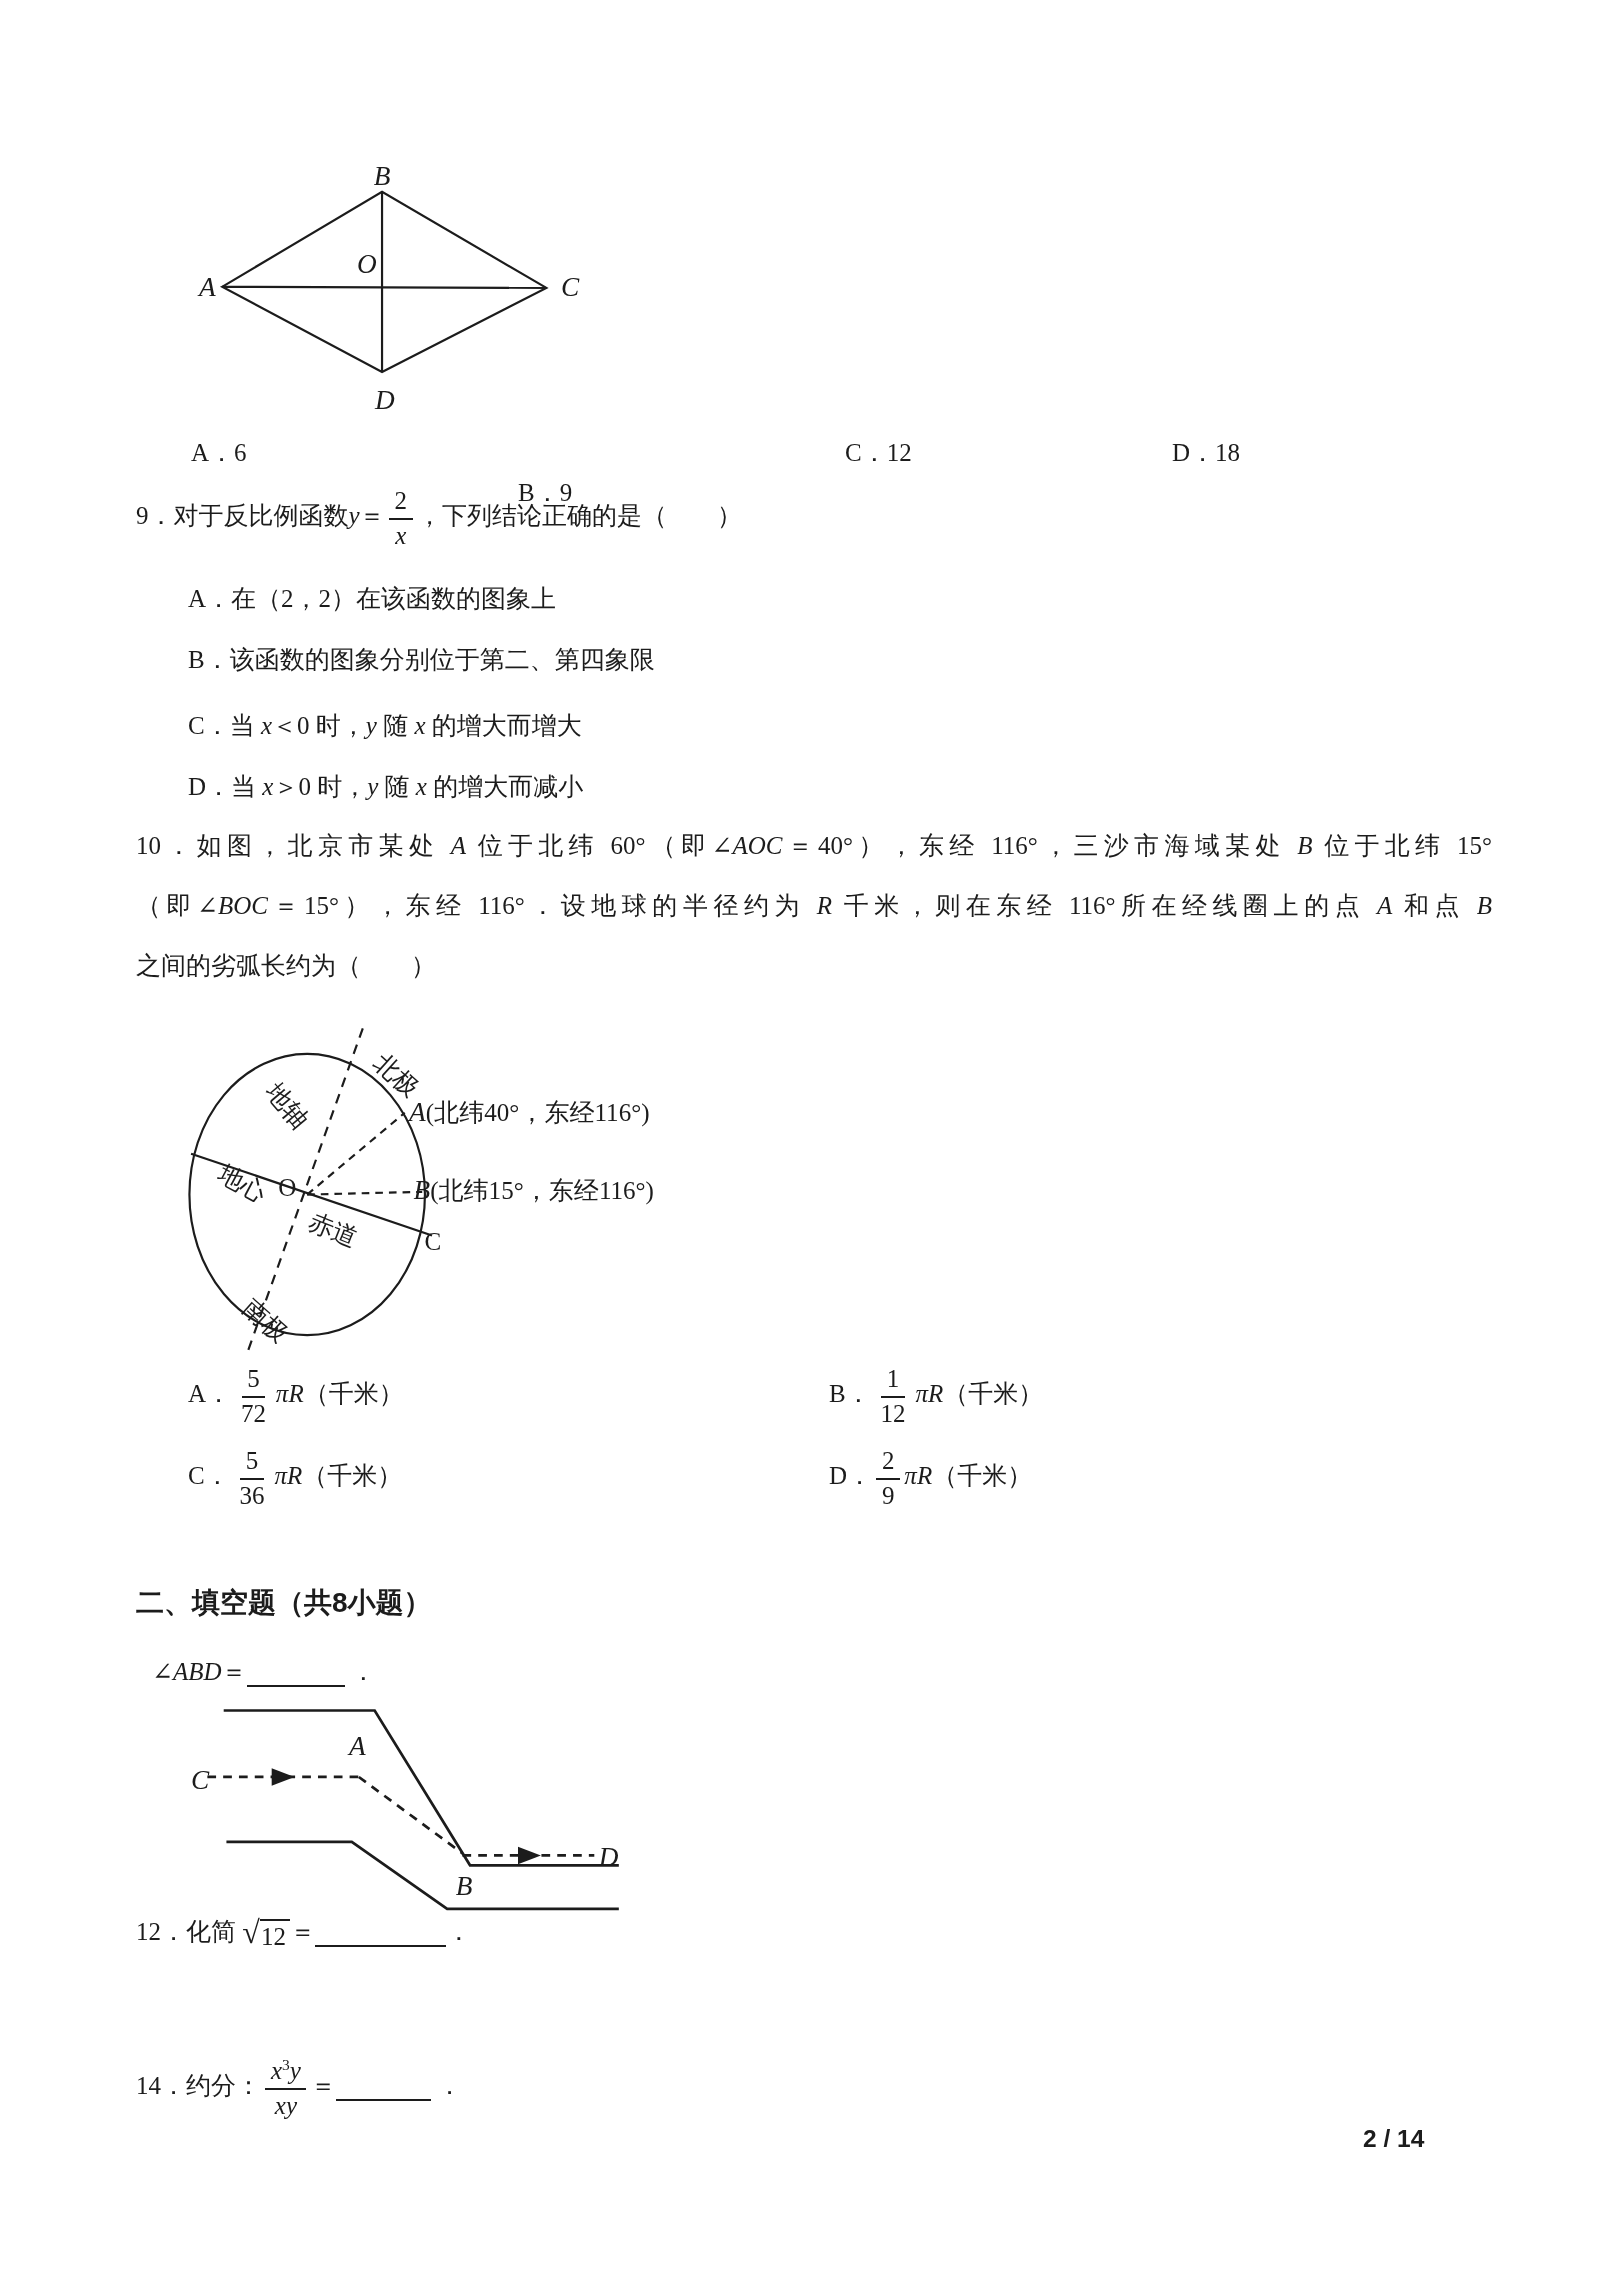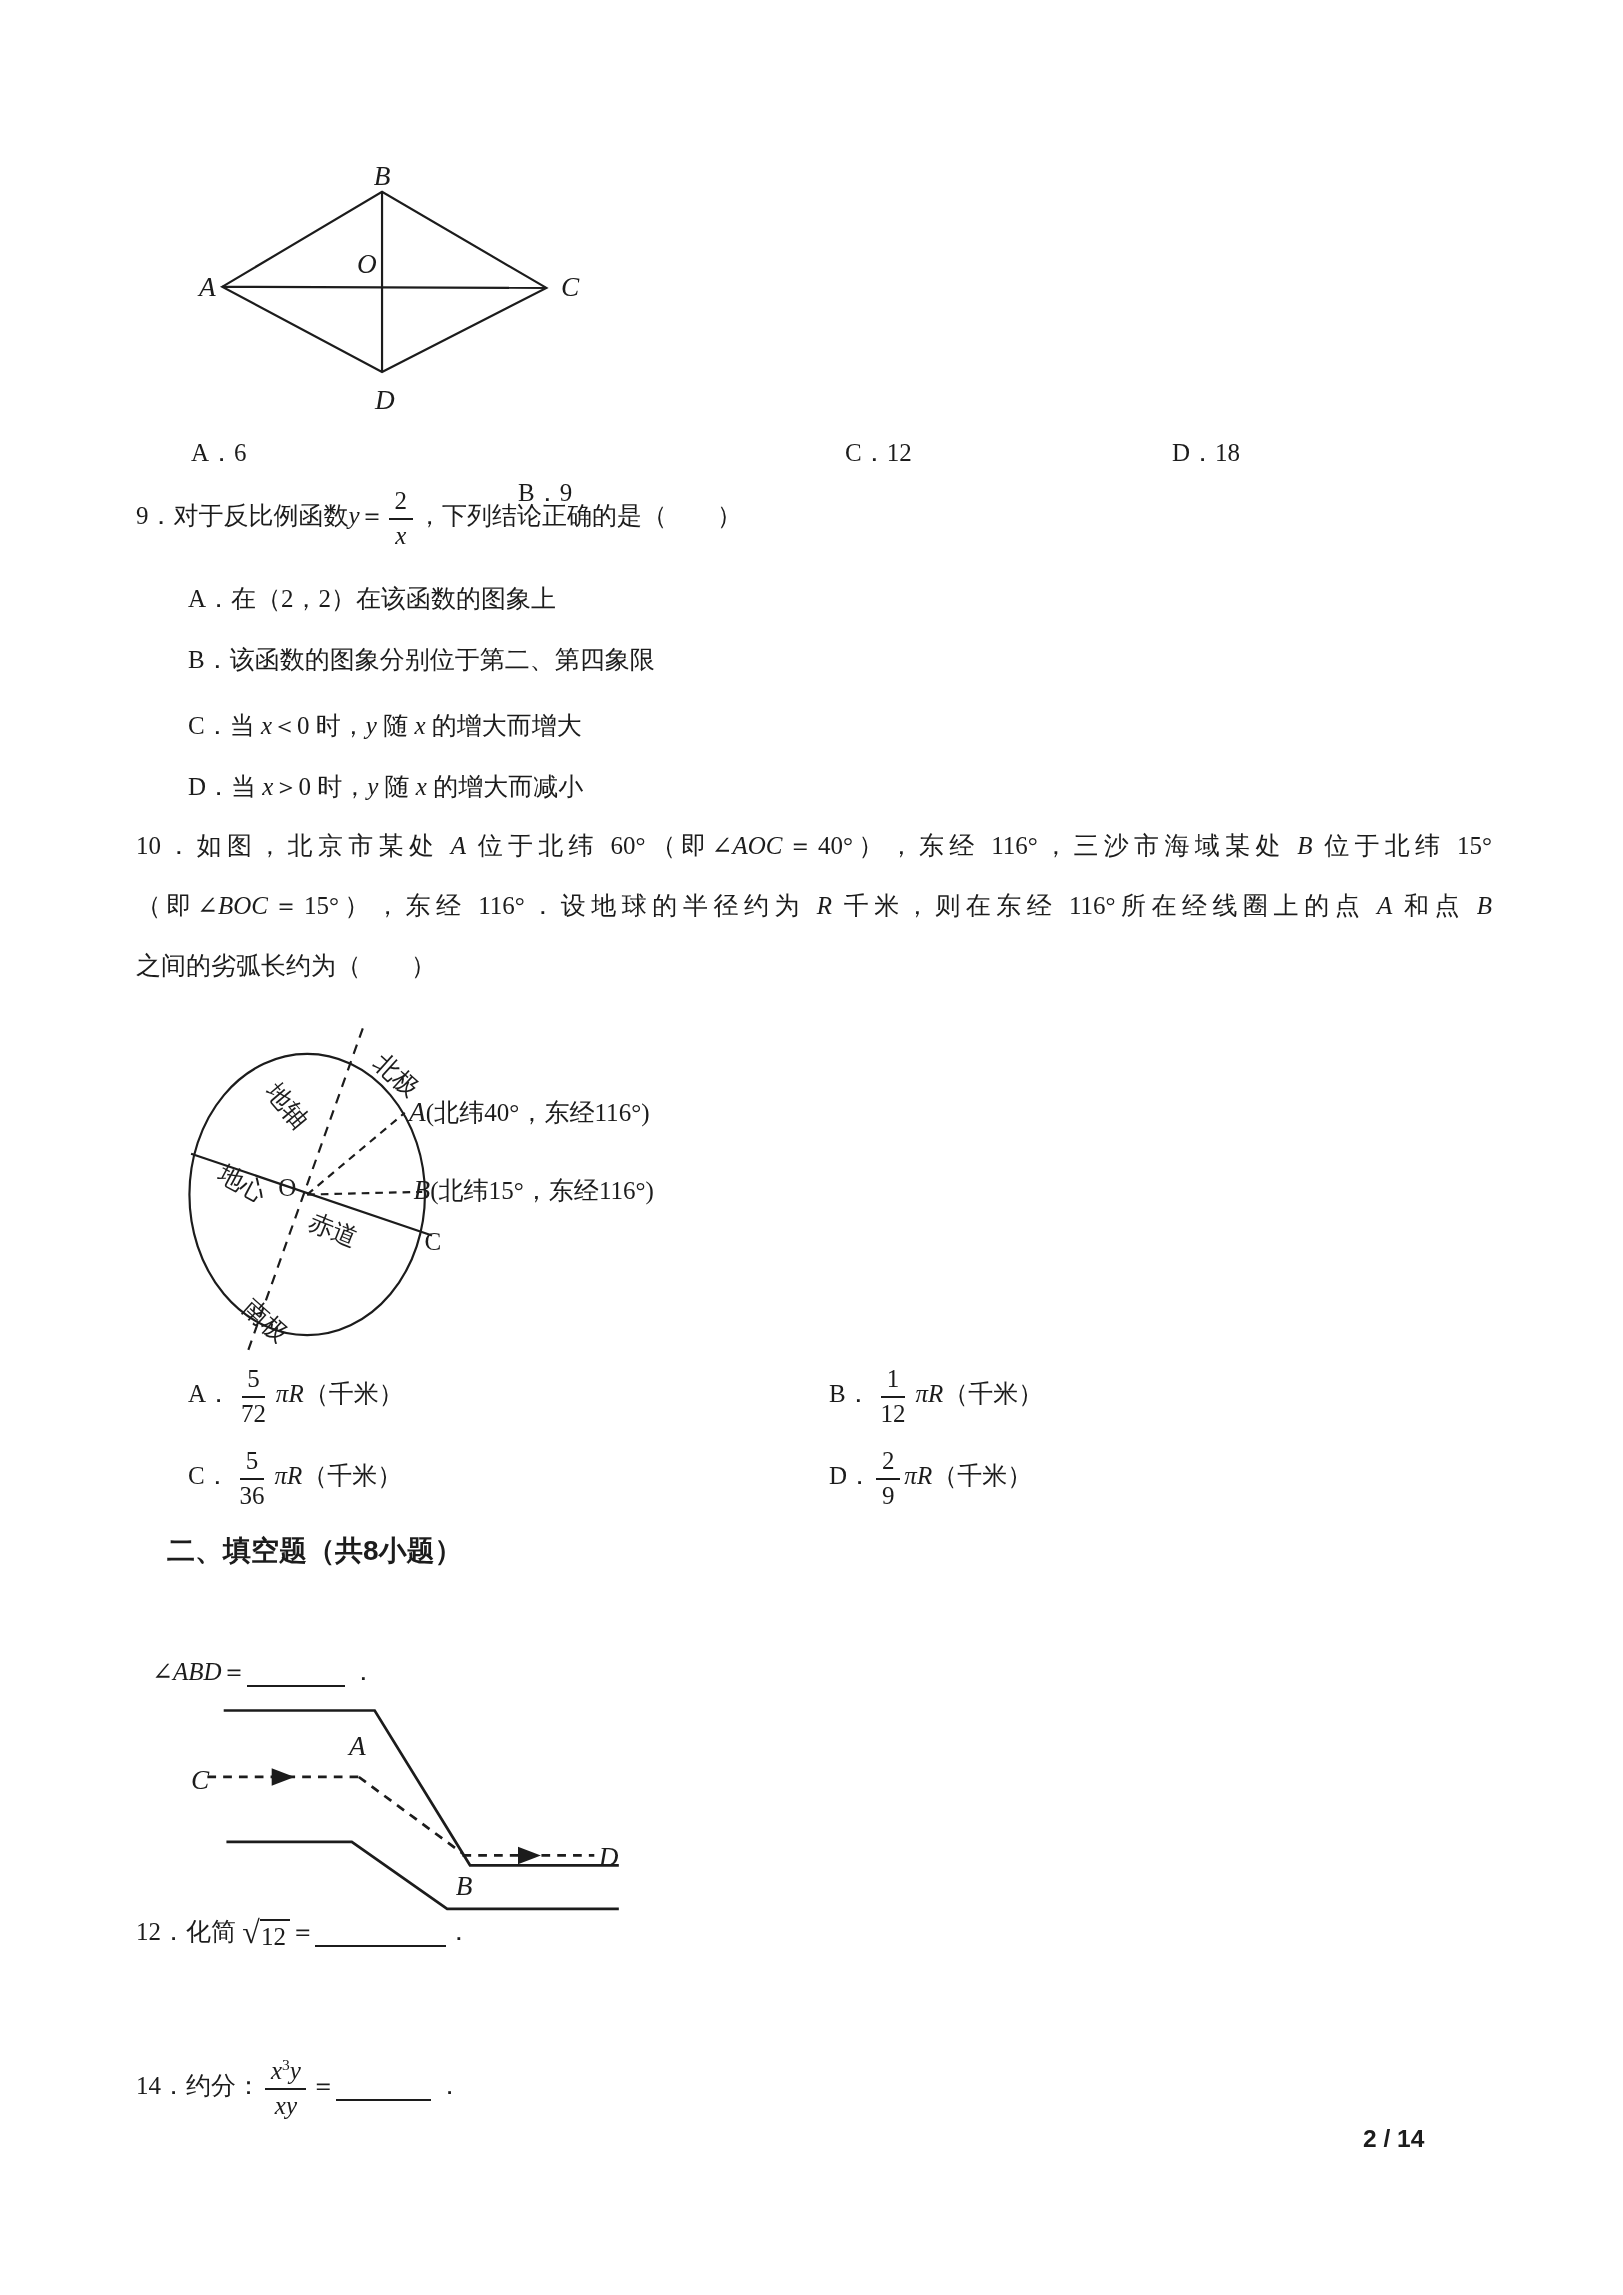--- a/index.html
+++ b/index.html
@@ -106,21 +106,21 @@
     <span class="optcell" style="left:188px;top:82px;"><span>C．</span><span class="frac">
           <span class="num"><span>5</span></span>
           <span class="den"><span>36</span></span>
         </span><span class="it">π</span><span class="it">R</span><span>（千米）</span></span>
     <span class="optcell" style="left:829px;top:82px;"><span>D．</span><span class="frac">
           <span class="num"><span>2</span></span>
           <span class="den"><span>9</span></span>
         </span><span class="it">π</span><span class="it">R</span><span>（千米）</span></span>
   </div>
 
-  <div class="hdr" style="left:136px;top:1532px;margin-left:31px;">二、填空题（共8小题）</div>
+  <div class="hdr" style="left:136px;top:1584px;">二、填空题（共8小题）</div>
 
   <div class="line" style="left:136px;top:1655px;margin-left:16px;"><span>∠</span><span class="it">ABD</span><span>＝</span><span class="blank" style="width: 98px;"></span><span> ．</span></div>
 
   <div style="position:absolute;left:191px;top:1707px;">
     <svg width="436" height="213" viewBox="0 0 800 390" style="font-size:46px">
       <g stroke="#1c1c1c" stroke-width="5" fill="none">
         <path d="M60,6 L337,6 L512,290 L785,290"></path>
         <path d="M65,247 L295,247 L470,370 L785,370"></path>
         <g stroke-dasharray="16 13">
           <line x1="30" y1="128" x2="308" y2="128"></line>

